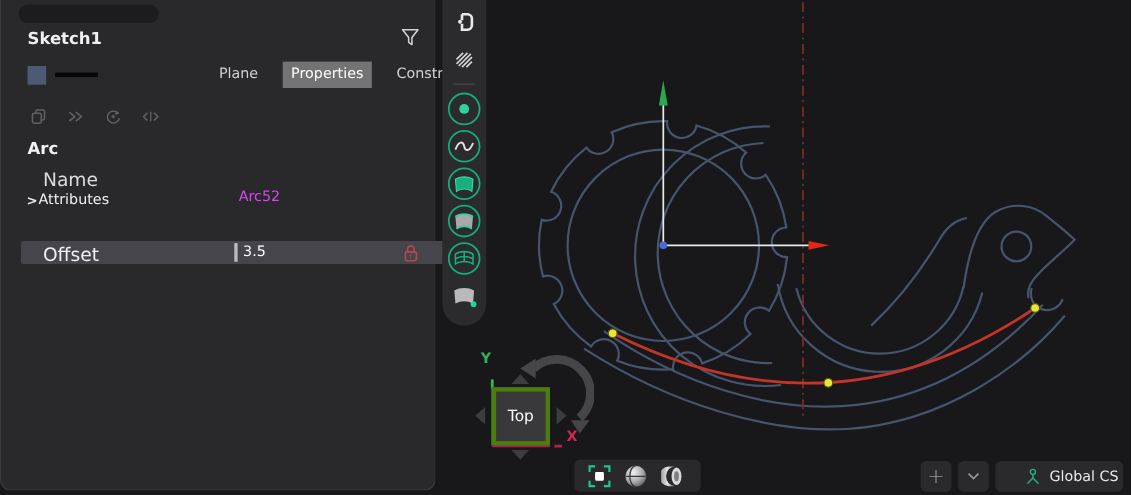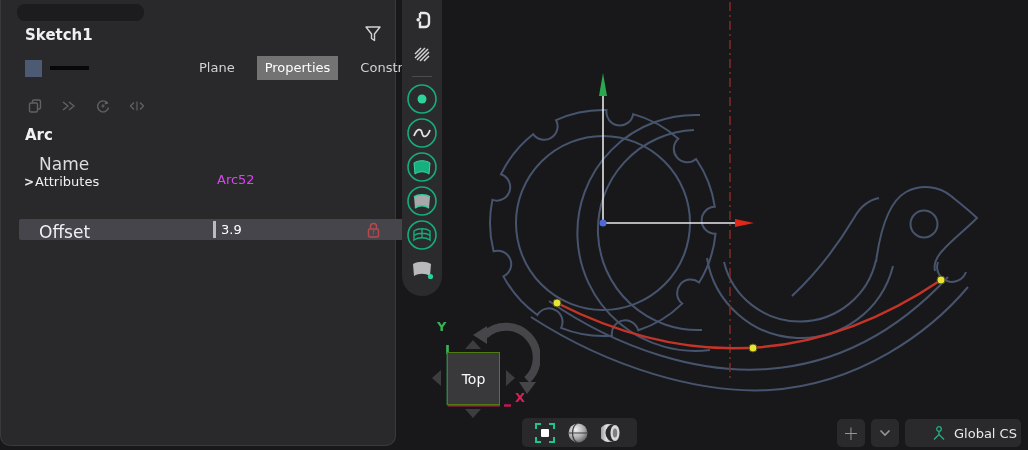--- a/index.html
+++ b/index.html
@@ -38,21 +38,21 @@
   .lock-ic{position:absolute;left:348px;top:3px;width:13px;height:16px;}
   
   #tool-rail{position:absolute;left:402px;top:0;width:40px;height:296px;z-index:5;
       background:#2b2b2d;border-radius:0 0 20px 20px;}
   .rail-ic{position:absolute;left:3px;width:34px;height:34px;display:flex;
       align-items:center;justify-content:center;}
   .rail-div{position:absolute;left:10px;top:76px;width:20px;height:1px;background:#4c4c50;}
   
   #view-nav{position:absolute;left:425px;top:318px;width:115px;height:112px;z-index:3;}
   #nav-cube{position:absolute;left:22px;top:34px;width:53px;height:53px;background:#39393b;
-      border:1px solid #4d7c0f;display:flex;align-items:center;justify-content:center;
+      border:4px solid #4d7c0f;display:flex;align-items:center;justify-content:center;
       font-size:14px;color:#fafafa;}
   .nav-y{position:absolute;left:12px;top:1px;font-size:13px;font-weight:bold;color:#36b354;}
   .nav-x{position:absolute;left:90px;top:72px;font-size:13px;font-weight:bold;color:#d42457;}
   
   #snap-bar{position:absolute;left:522px;top:418px;width:115px;height:29px;z-index:4;
       background:#29292b;border-radius:5px;display:flex;align-items:center;
       justify-content:space-around;padding:0 6px;}
   
   .br-btn{position:absolute;top:419px;height:28px;z-index:4;background:#2a2a2c;
       border-radius:5px;display:flex;align-items:center;justify-content:center;
@@ -164,21 +164,21 @@
     </div>
 
     <div class="row-attrs">
       <span class="attr-chev">&gt;</span>
       <span class="attr-lbl">Attributes</span>
     </div>
 
     <div class="row-offset">
       <span class="lbl">Offset</span>
       <span class="cursor-bar"></span>
-      <span class="val">3.9</span>
+      <span class="val">3.5</span>
       <svg class="lock-ic" viewBox="0 0 13 16">
         <path d="M 3.5,7 V 4.5 A 3 3 0 0 1 9.5,4.5 V 7" fill="none" stroke="#b5494e" stroke-width="1.5"></path>
         <rect x="1.5" y="7" width="10" height="8" rx="1.5" fill="none" stroke="#b5494e" stroke-width="1.5"></rect>
         <text x="6.5" y="13.2" font-size="6.5" fill="#b5494e" text-anchor="middle" font-family="DejaVu Sans, sans-serif">f</text>
       </svg>
     </div>
   </div>
 
   <div id="tool-rail">
     <div class="rail-ic" style="top:3px">

